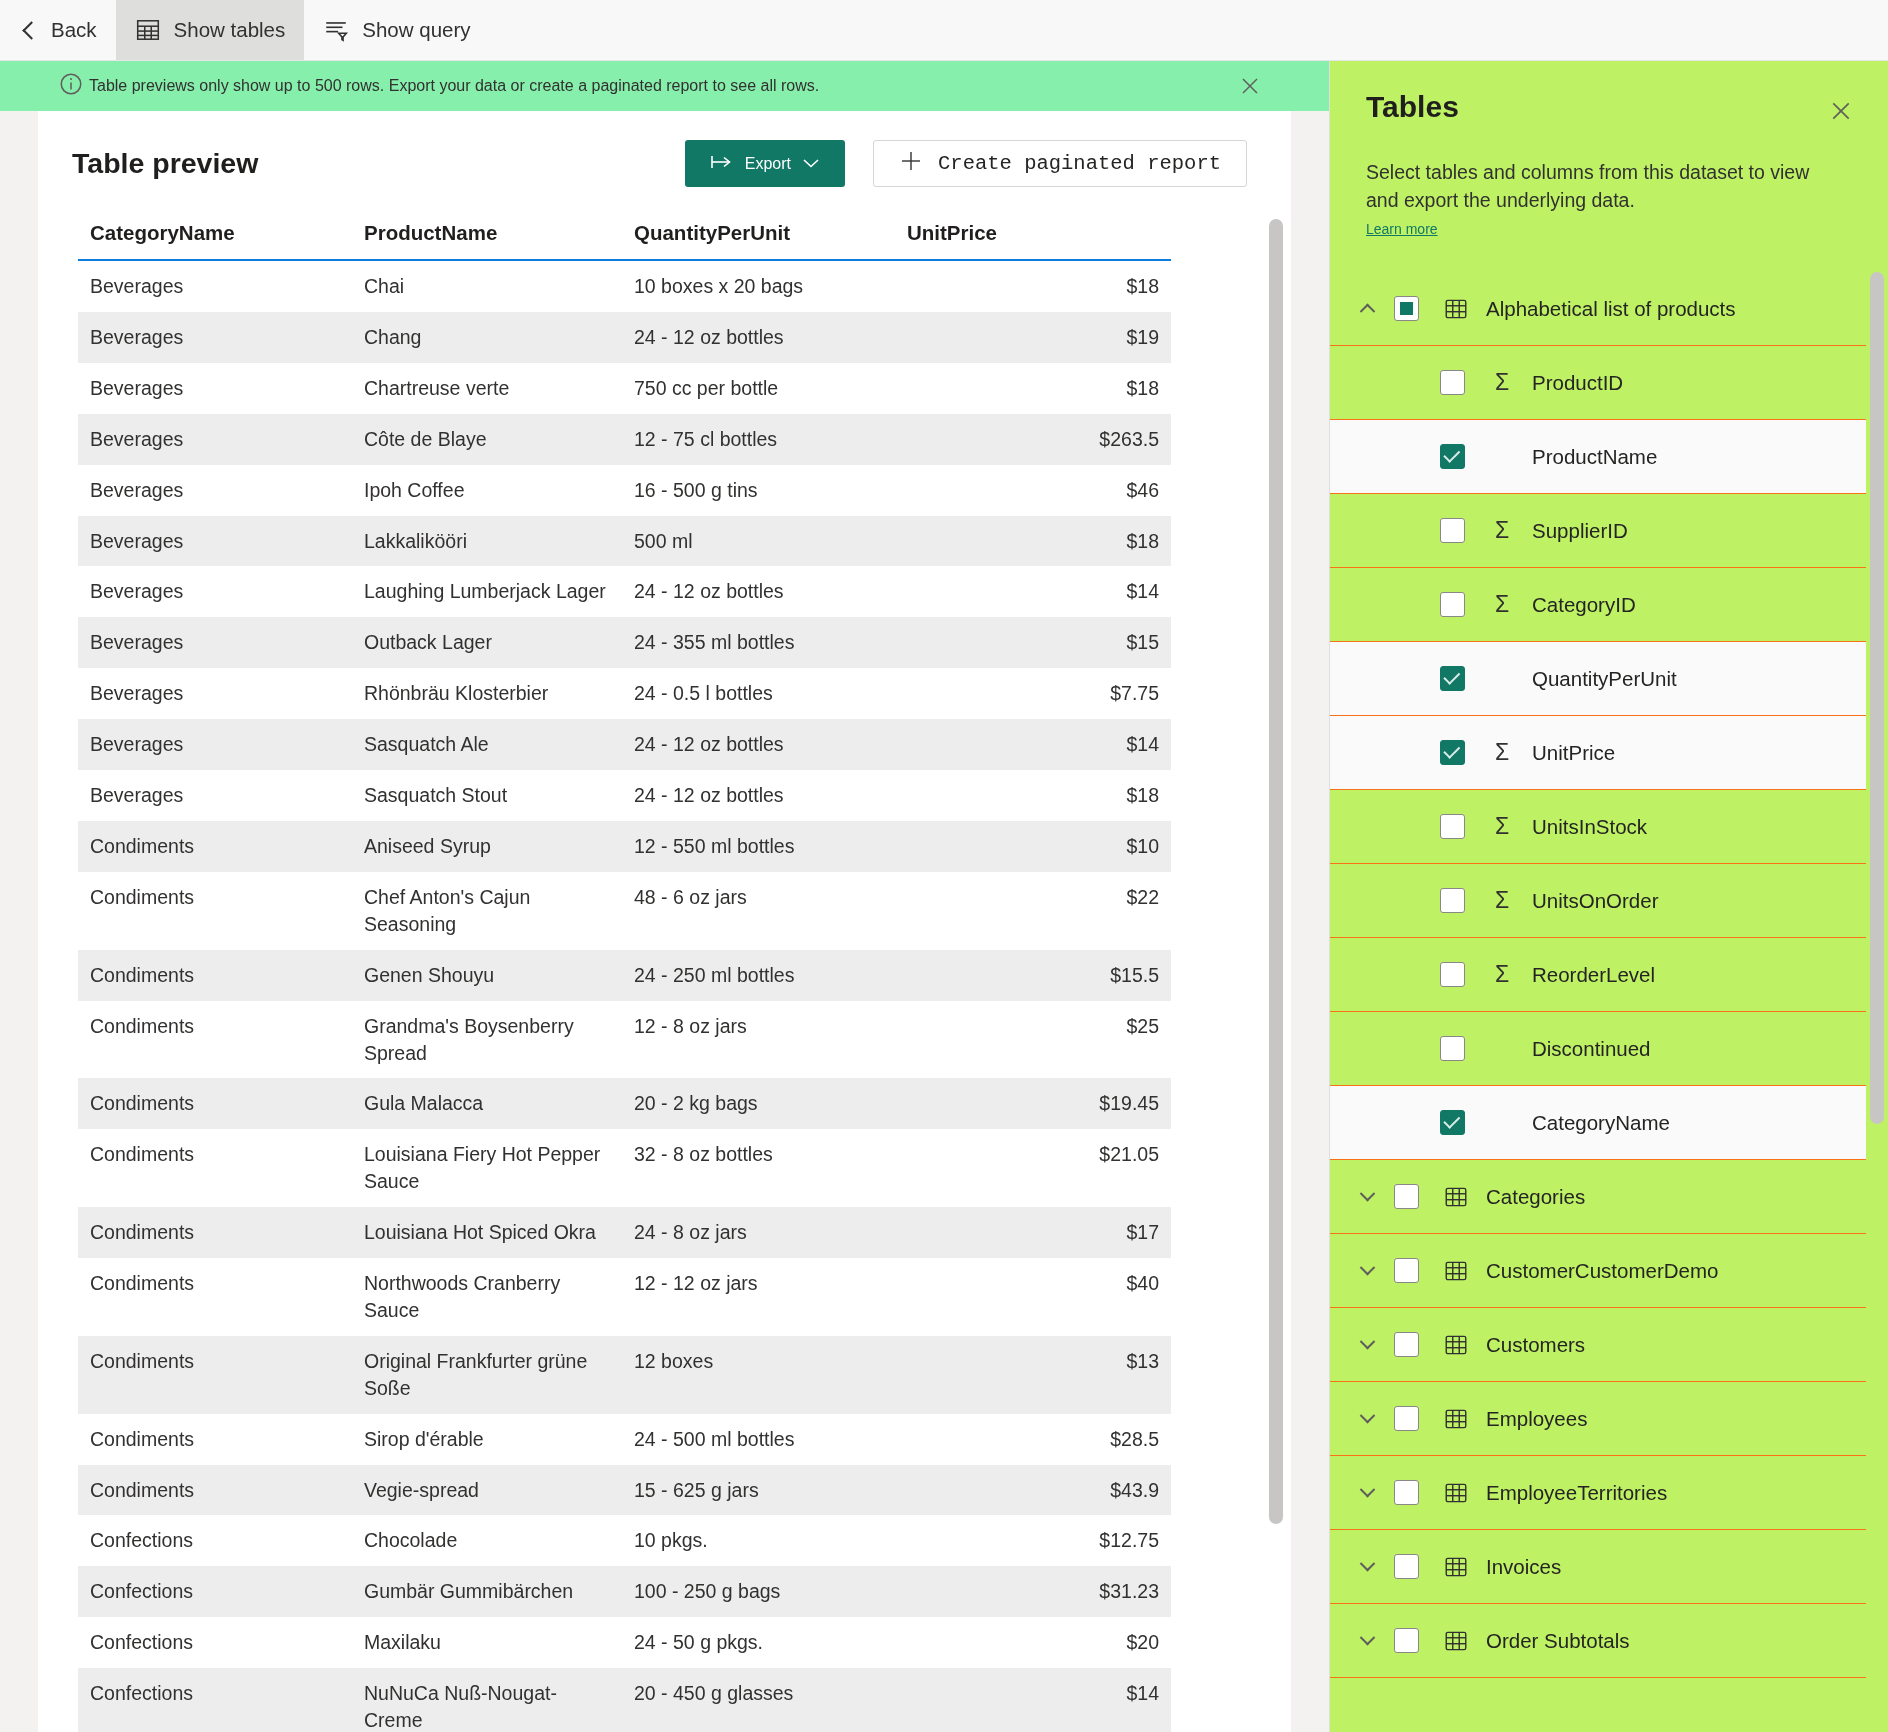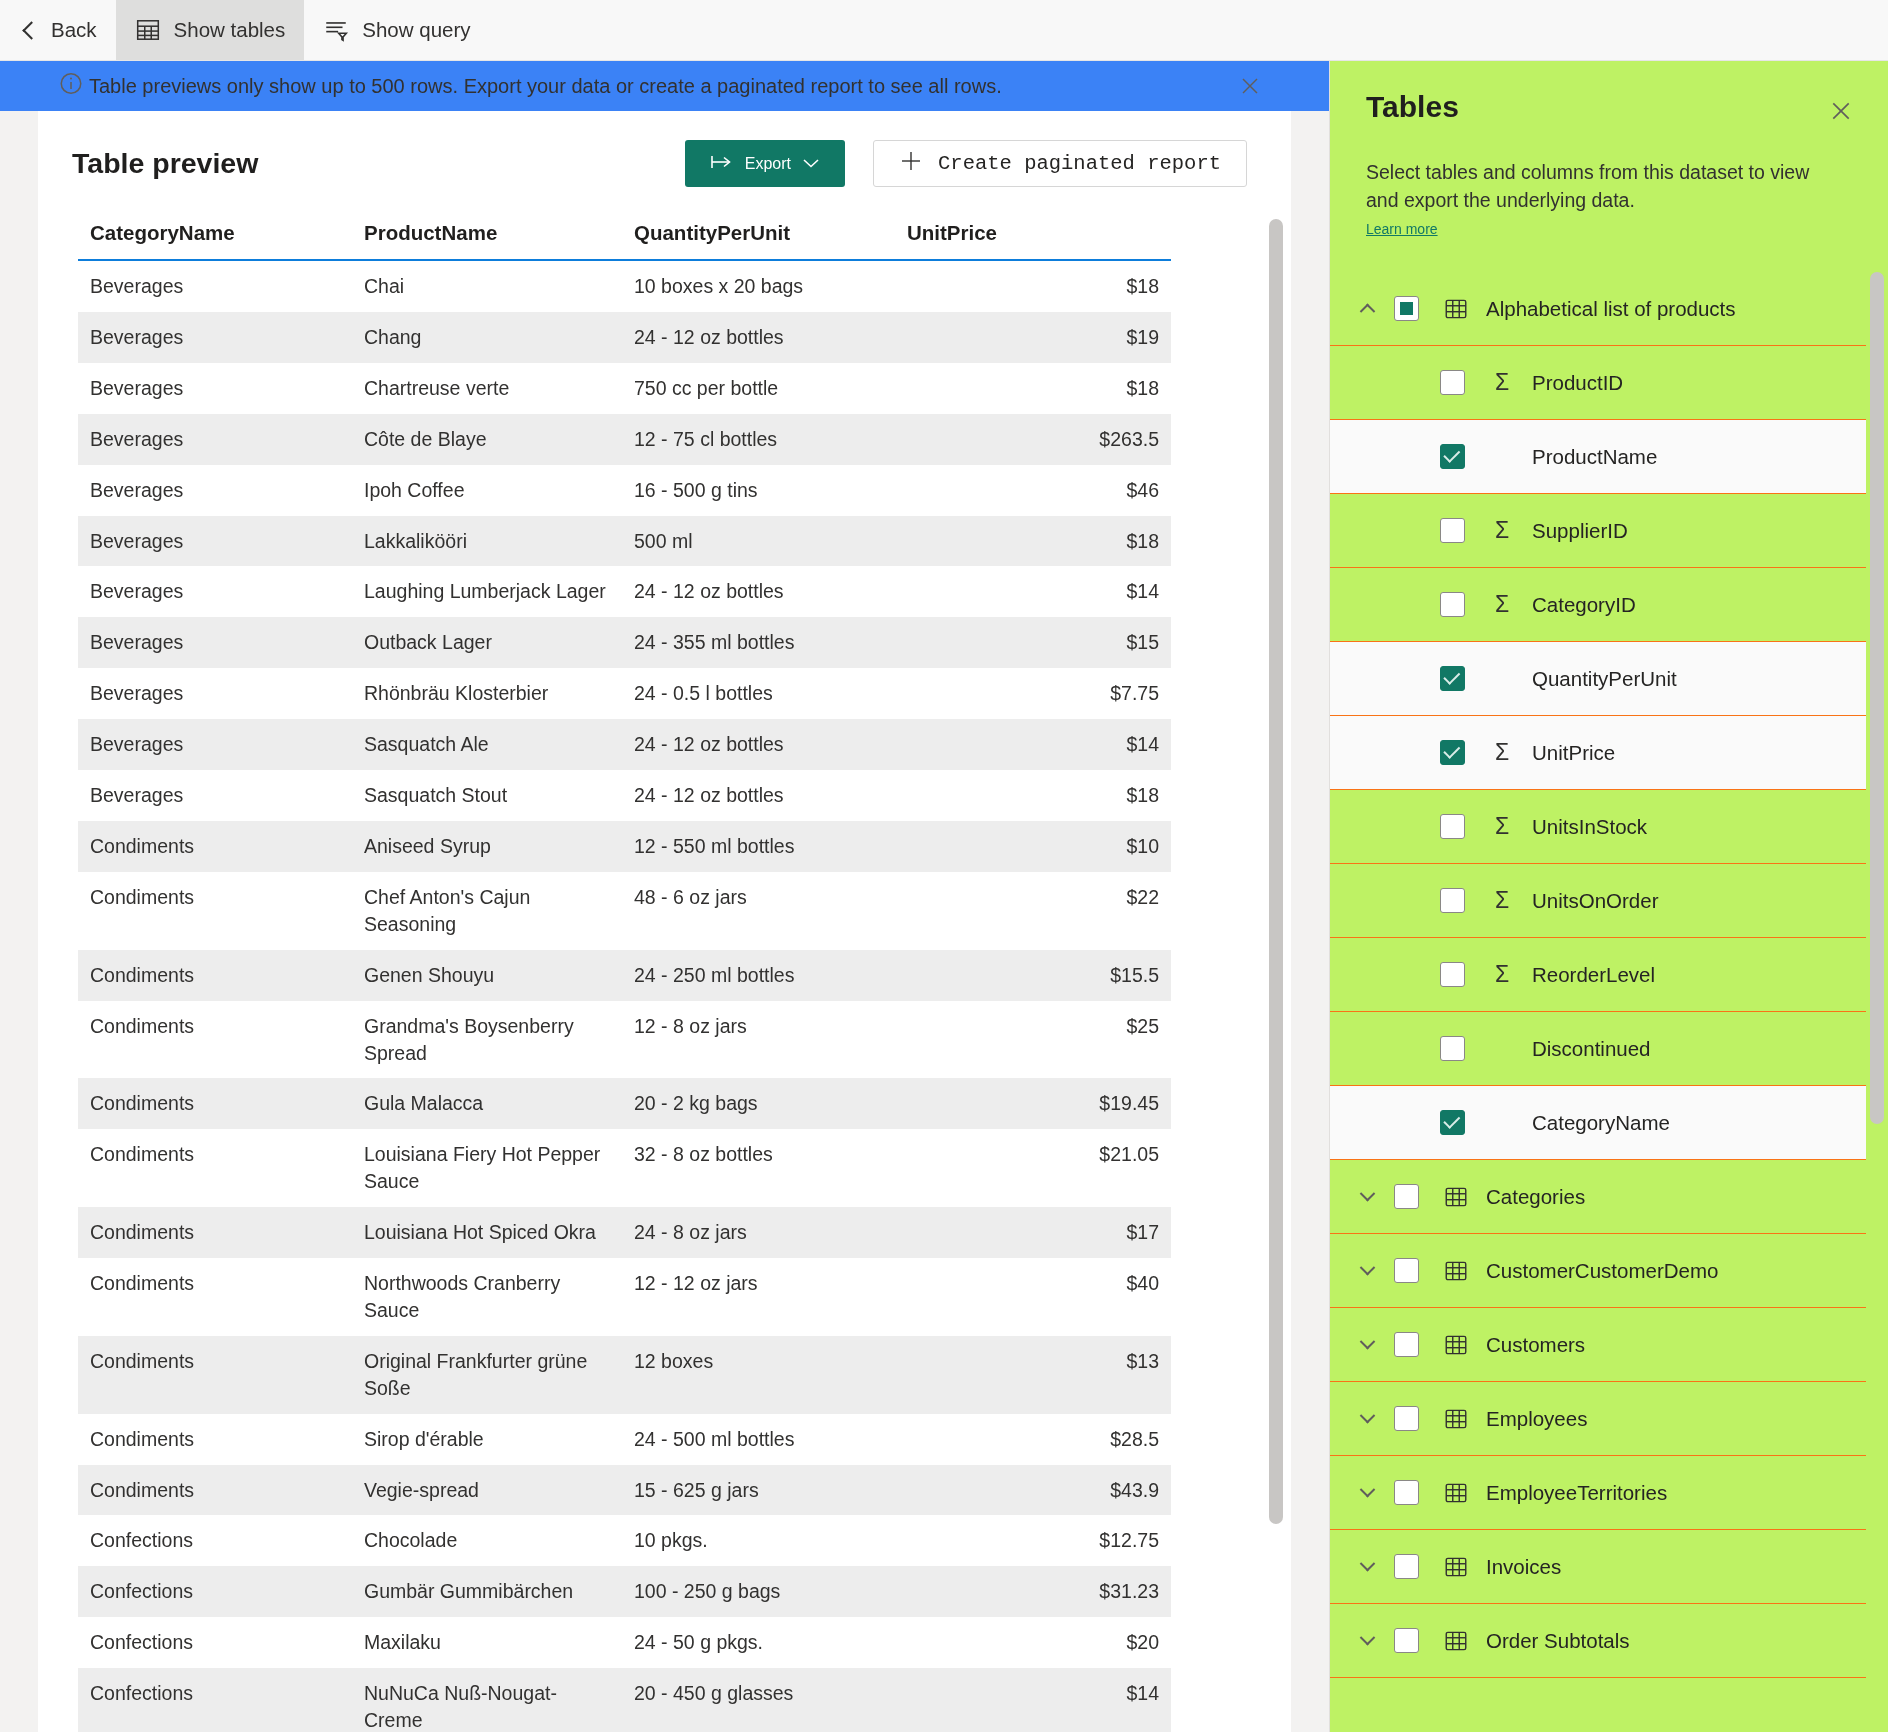--- a/index.html
+++ b/index.html
@@ -43,25 +43,25 @@
   .main-col {
     width: 1330px; min-width: 1330px;
     display: flex; flex-direction: column;
     min-height: 0;
     background: #f3f2f1;
     border-right: 1px solid #e1dfdd;
   }
 
   .notif {
     height: 50px; min-height: 50px;
-    background: #3b82f6;
+    background: #86efac;
     display: flex; align-items: center;
     padding: 0 18px 0 56px;
     position: relative;
-    font-size: 20px;
+    font-size: 16px;
     color: #323130;
   }
   .notif .info-icon {
     position: absolute; left: 58px; top: 50%; transform: translateY(-50%);
   }
   .notif .notif-text { margin-left: 33px; flex: 1; }
   .notif .close-x {
     width: 34px; height: 34px;
     display: flex; align-items: center; justify-content: center;
     cursor: pointer; color: #605e5c;

